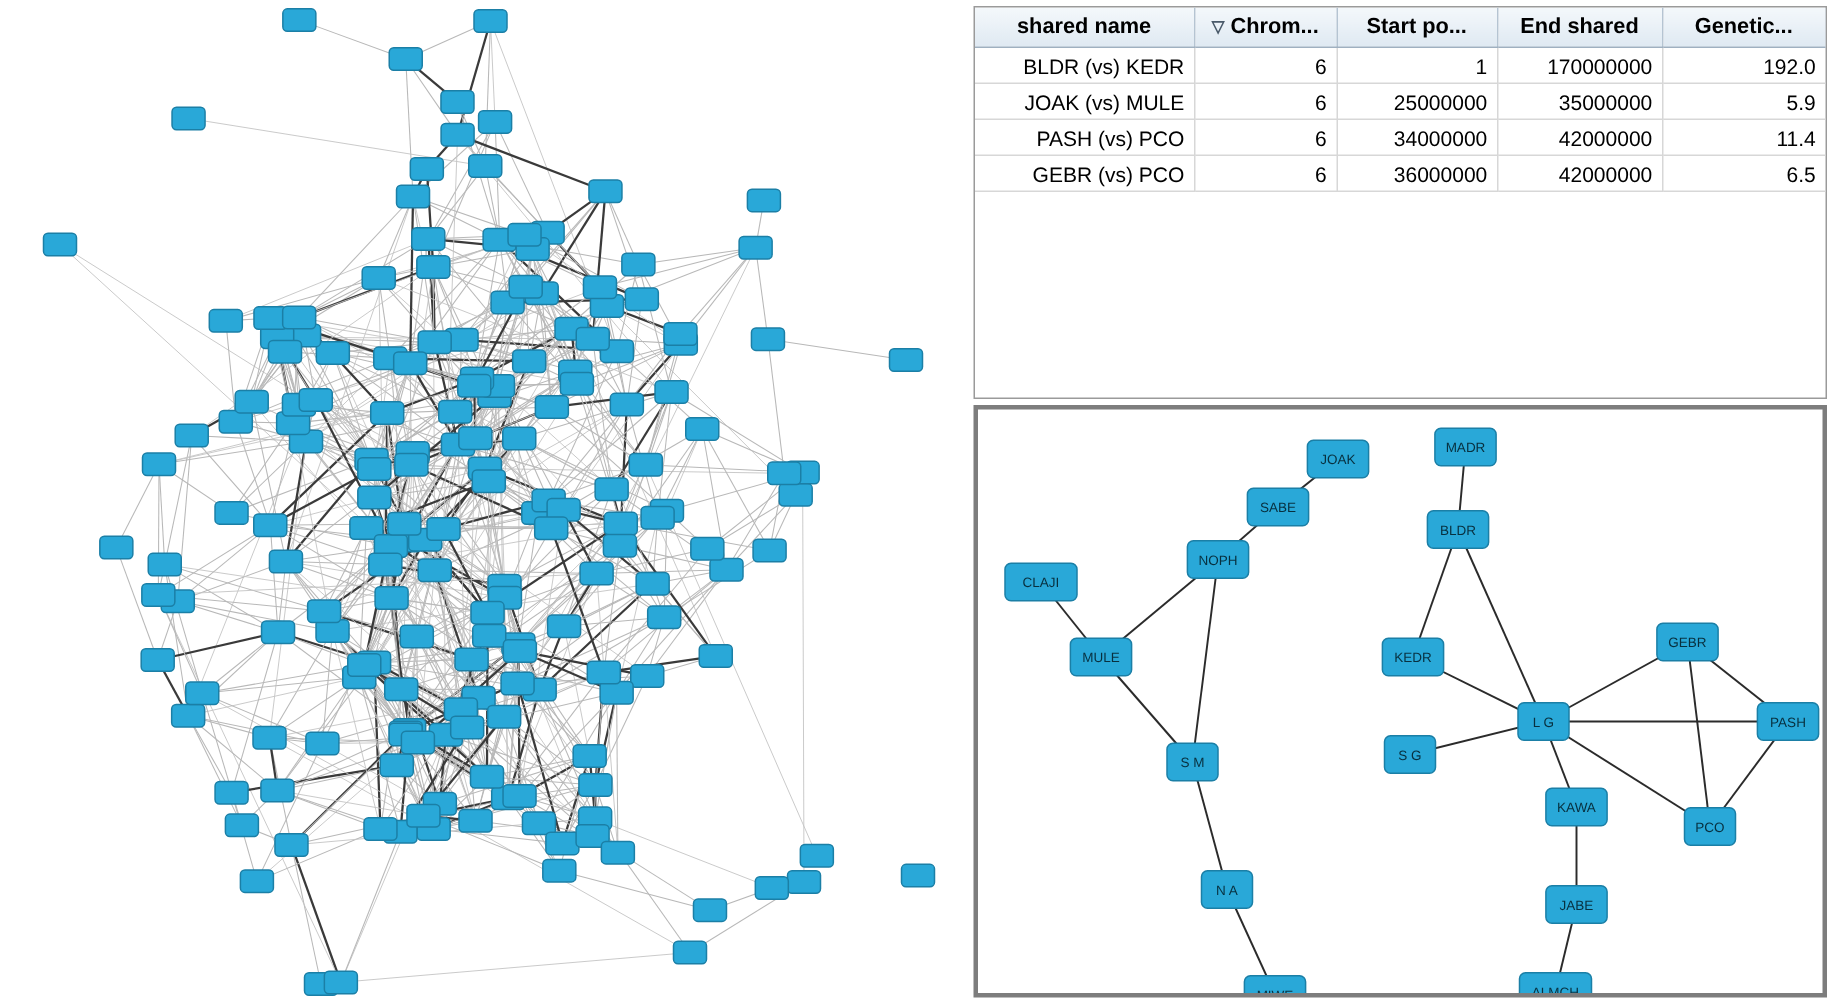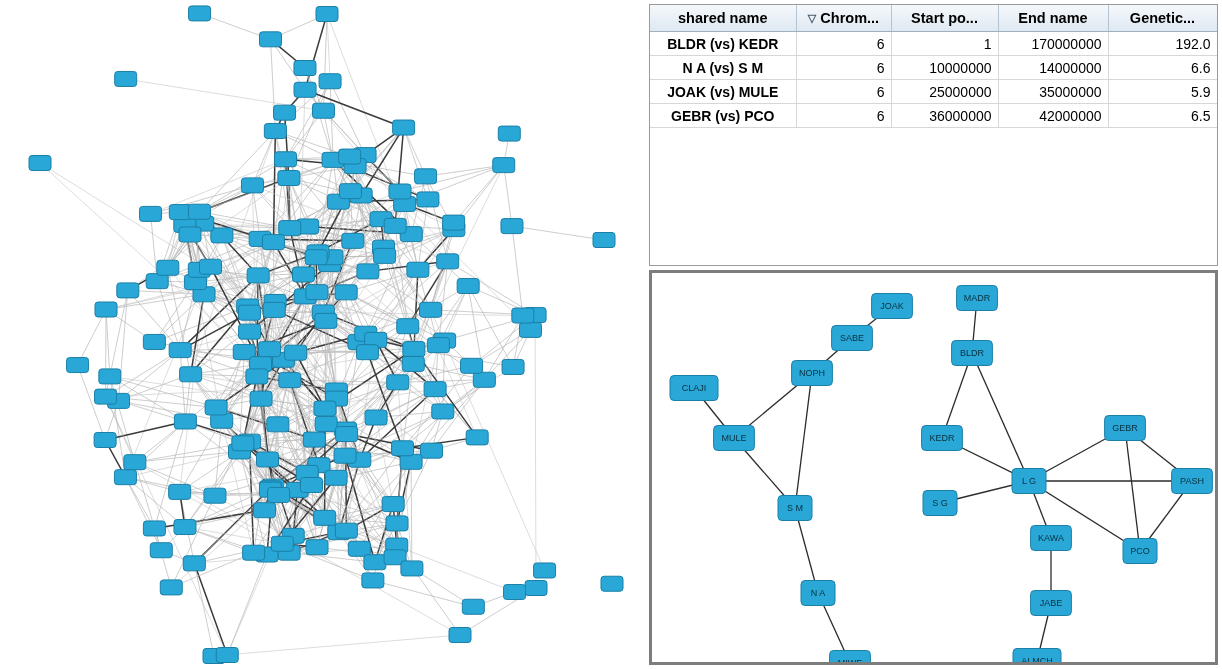--- a/index.html
+++ b/index.html
@@ -66,21 +66,21 @@
   table.datatable td {
     border-right: 1px solid #d7d7d7;
     border-bottom: 1px solid #d7d7d7;
     height: 21px;
     padding: 1px 6px;
     white-space: nowrap;
     overflow: hidden;
     font-size: 14px;
   }
   td.num { text-align: right; }
-  td.txt { text-align: center; font-weight: bold; }
+  td.txt { text-align: right; }
   .filter-glyph {
     display: inline-block;
     margin-right: 4px;
     font-size: 11px;
     color: #4a5a6a;
     transform: translateY(-1px);
   }
 
   
   #small-network {
@@ -1291,45 +1291,45 @@
           <col style="width:95px">
           <col style="width:107px">
           <col style="width:110px">
           <col style="width:109px">
         </colgroup>
         <thead>
           <tr>
             <th><span>shared name</span></th>
             <th><span class="filter-glyph">▽</span><span>Chrom...</span></th>
             <th><span>Start po...</span></th>
-            <th><span>End name</span></th>
+            <th><span>End shared</span></th>
             <th><span>Genetic...</span></th>
           </tr>
         </thead>
         <tbody id="table-body">
             <tr>
               <td class="txt">BLDR (vs) KEDR</td>
               <td class="num">6</td>
               <td class="num">1</td>
               <td class="num">170000000</td>
               <td class="num">192.0</td>
             </tr>
             <tr>
-              <td class="txt">N A (vs) S M</td>
-              <td class="num">6</td>
-              <td class="num">10000000</td>
-              <td class="num">14000000</td>
-              <td class="num">6.6</td>
-            </tr>
-            <tr>
               <td class="txt">JOAK (vs) MULE</td>
               <td class="num">6</td>
               <td class="num">25000000</td>
               <td class="num">35000000</td>
               <td class="num">5.9</td>
+            </tr>
+            <tr>
+              <td class="txt">PASH (vs) PCO</td>
+              <td class="num">6</td>
+              <td class="num">34000000</td>
+              <td class="num">42000000</td>
+              <td class="num">11.4</td>
             </tr>
             <tr>
               <td class="txt">GEBR (vs) PCO</td>
               <td class="num">6</td>
               <td class="num">36000000</td>
               <td class="num">42000000</td>
               <td class="num">6.5</td>
             </tr>
           </tbody>
       </table>

